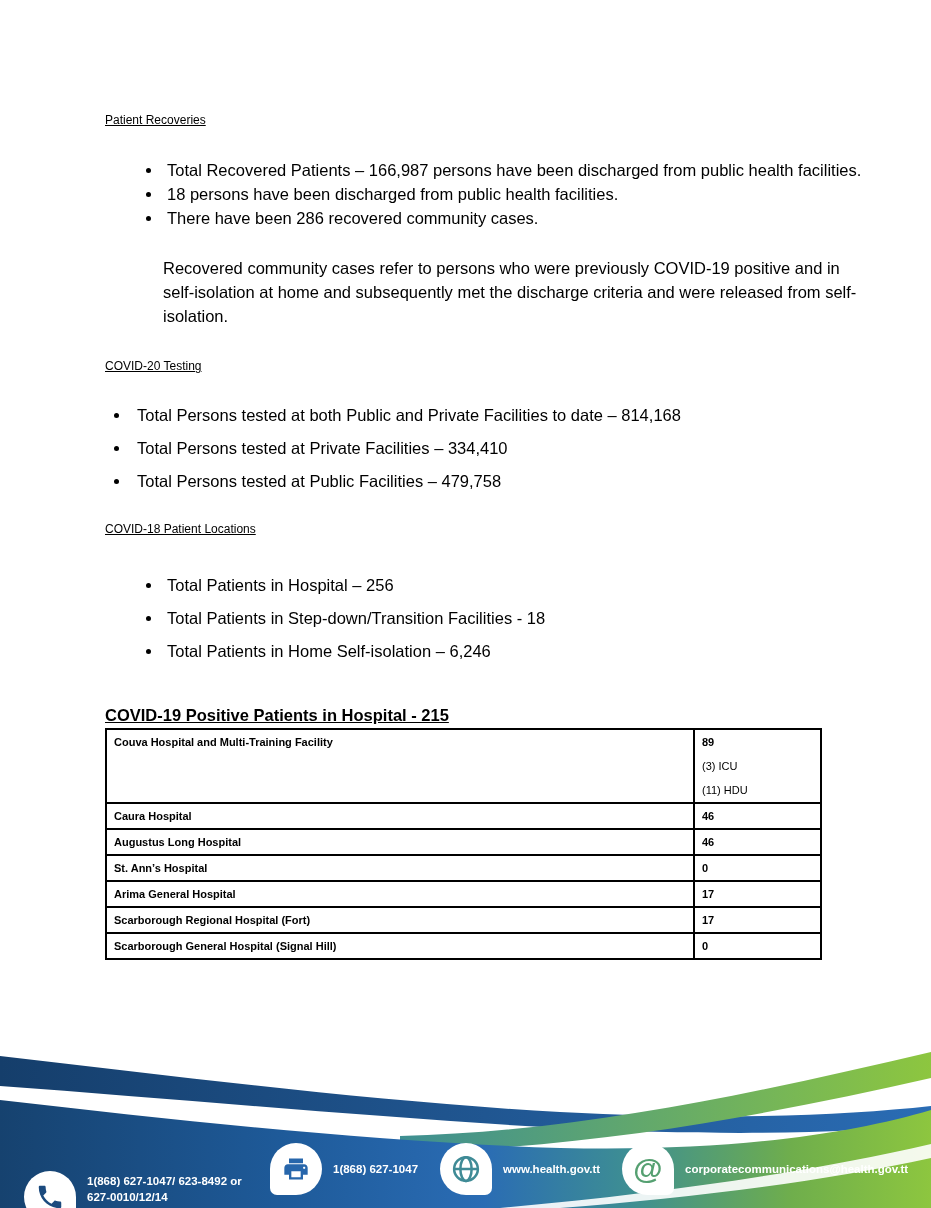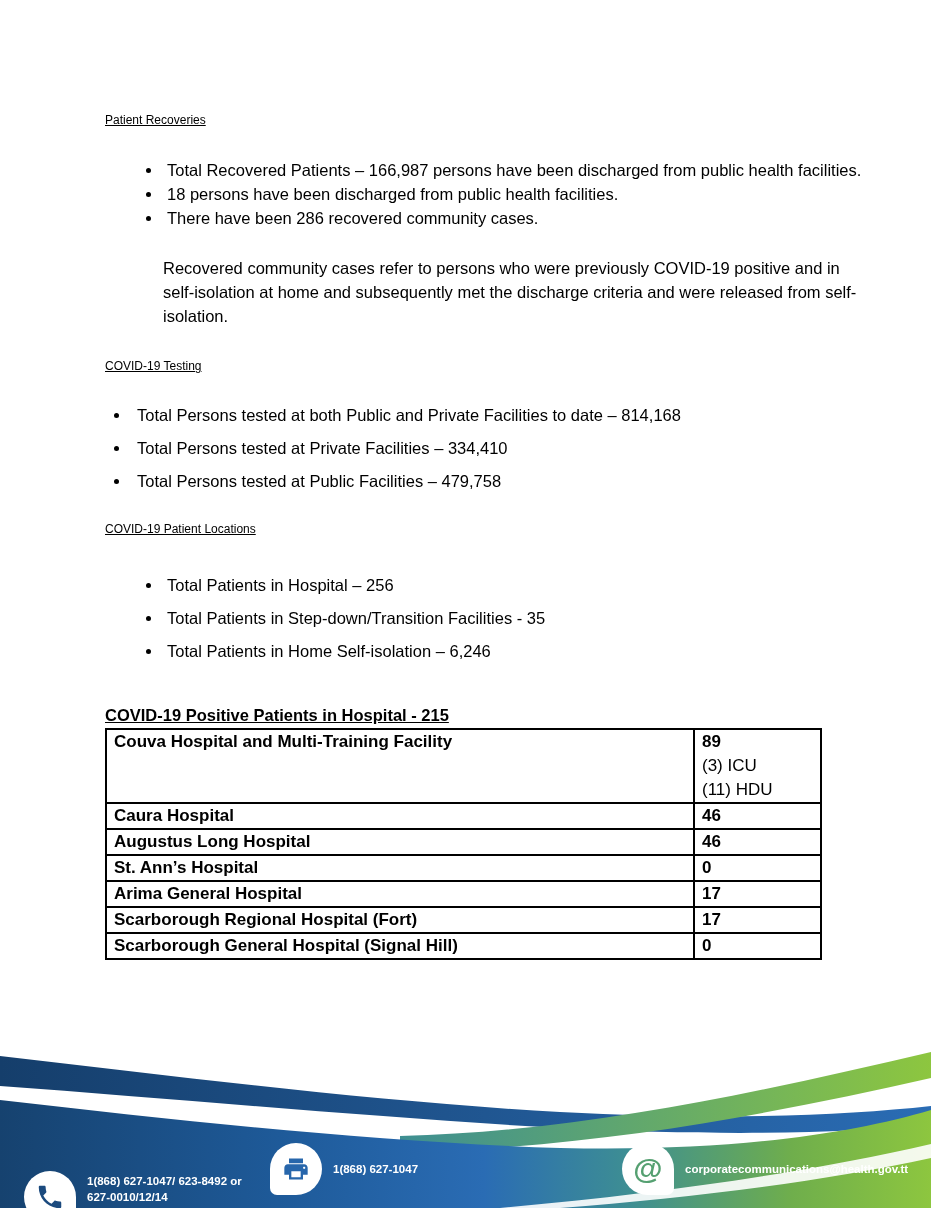--- a/index.html
+++ b/index.html
@@ -22,21 +22,21 @@
   .note { margin:26px 0 0 58px; width:702px; }
   .h-testing { margin-top:26px; }
   ul.test-list { margin:25px 0 0 26px; }
   ul.test-list li { margin:0 0 9px 0; padding-left:6px; }
   .h-locations { margin-top:24px; }
   ul.loc-list { margin:32px 0 0 58px; }
   ul.loc-list li { margin:0 0 9px 0; padding-left:4px; }
   .table-title { margin-top:40px; font-weight:700;text-decoration:underline; }
   table.hospital {
     margin-top:1px; border-collapse:collapse; width:717px;
-    font-size:17px; font-weight:700; line-height:24px;
+    font-size:11px; font-weight:700; line-height:24px;
   }
   table.hospital td {
     border:2px solid #000; padding:0px 7px; vertical-align:top;
   }
   table.hospital td.fac { width:572px; }
   .detail-line { font-weight:400; }
   
   .footer { position:absolute; left:0; bottom:0; width:931px; height:168px; }
   .footer-art { position:absolute; left:0; top:0; width:931px; height:168px; display:block; }
   .contact {
@@ -65,33 +65,33 @@
     <span class="section-heading">Patient Recoveries</span>
 
     <ul class="rec-list">
       <li>Total Recovered Patients – 166,987 persons have been discharged from public health facilities.</li>
       <li>18 persons have been discharged from public health facilities.</li>
       <li>There have been 286 recovered community cases.</li>
     </ul>
 
     <div class="note">Recovered community cases refer to persons who were previously COVID-19 positive and in self-isolation at home and subsequently met the discharge criteria and were released from self-isolation.</div>
 
-    <span class="section-heading h-testing">COVID-19 Testing</span>
+    <span class="section-heading h-testing">COVID-20 Testing</span>
 
     <ul class="test-list">
       <li>Total Persons tested at both Public and Private Facilities to date – 814,168</li>
       <li>Total Persons tested at Private Facilities – 334,410</li>
       <li>Total Persons tested at Public Facilities – 479,758</li>
     </ul>
 
-    <span class="section-heading h-locations">COVID-19 Patient Locations</span>
+    <span class="section-heading h-locations">COVID-18 Patient Locations</span>
 
     <ul class="loc-list">
       <li>Total Patients in Hospital – 256</li>
-      <li>Total Patients in Step-down/Transition Facilities - 35</li>
+      <li>Total Patients in Step-down/Transition Facilities - 18</li>
       <li>Total Patients in Home Self-isolation – 6,246</li>
     </ul>
 
     <div class="table-title">COVID-19 Positive Patients in Hospital - 215</div>
 
     <table class="hospital">
       <tbody>
         <tr>
           <td class="fac">Couva Hospital and Multi-Training Facility</td>
           <td>
@@ -169,20 +169,30 @@
 
     <div class="contact c-fax">
       <div class="bubble tail-bl">
         <svg width="28" height="28" viewBox="0 0 24 24" aria-hidden="true">
           <path fill="#2766AB" d="M19 8H5c-1.66 0-3 1.34-3 3v6h4v4h12v-4h4v-6c0-1.66-1.34-3-3-3zm-3 11H8v-5h8v5zm3-7c-.55 0-1-.45-1-1s.45-1 1-1 1 .45 1 1-.45 1-1 1zm-1-9H6v4h12V3z"></path>
         </svg>
       </div>
       <div>1(868) 627-1047</div>
     </div>
 
+    <div class="contact c-web">
+      <div class="bubble tail-br">
+        <svg width="30" height="30" viewBox="0 0 24 24" aria-hidden="true">
+          <circle cx="12" cy="12" r="9.5" fill="none" stroke="#3F8B96" stroke-width="2"></circle>
+          <ellipse cx="12" cy="12" rx="4.5" ry="9.5" fill="none" stroke="#3F8B96" stroke-width="2"></ellipse>
+          <line x1="2.5" y1="12" x2="21.5" y2="12" stroke="#3F8B96" stroke-width="2"></line>
+        </svg>
+      </div>
+      <div>www.health.gov.tt</div>
+    </div>
 
     <div class="contact c-email">
       <div class="bubble tail-br">
         <span class="at-glyph">@</span>
       </div>
       <div>corporatecommunications@health.gov.tt</div>
     </div>
   </div>
 
 </div>

